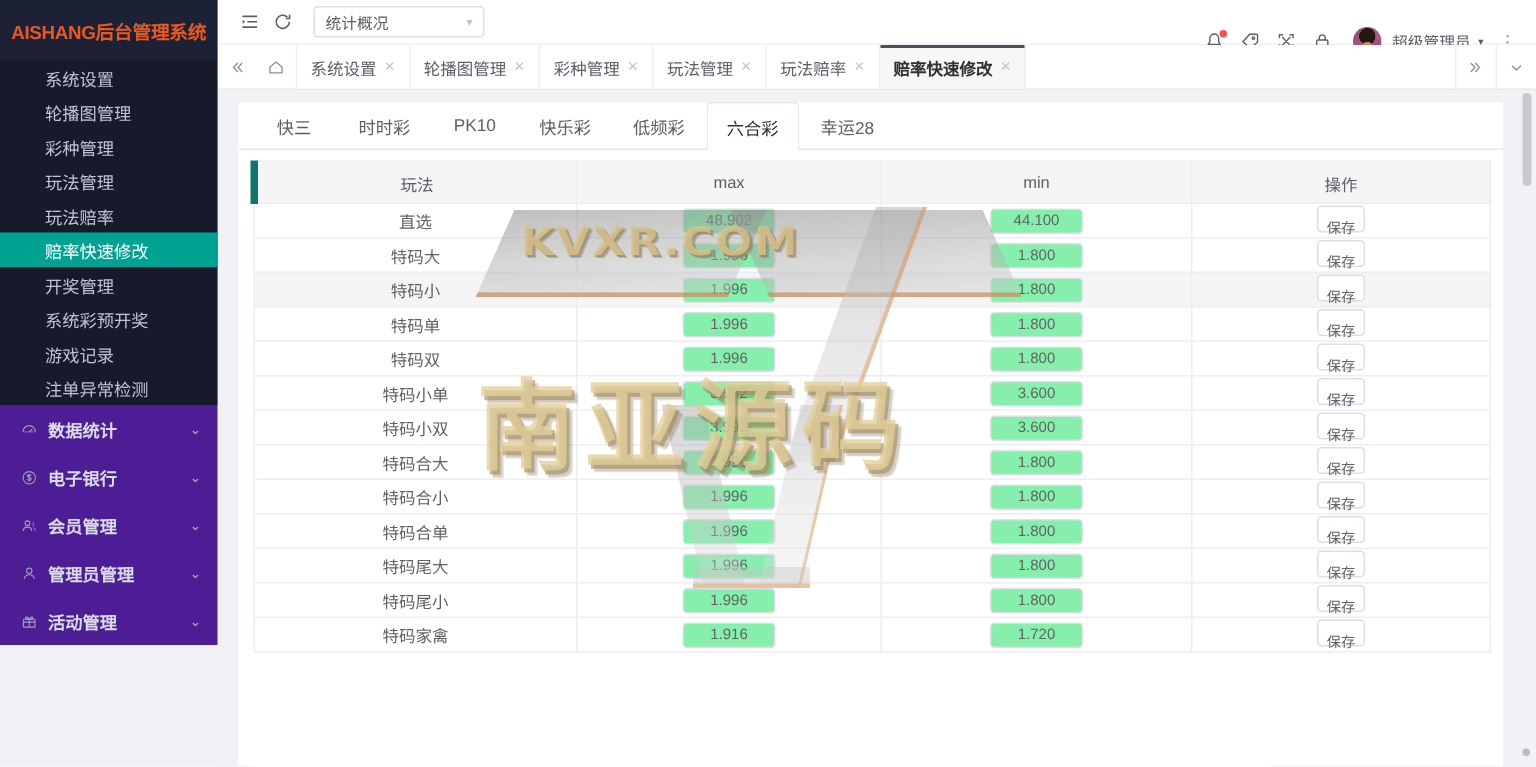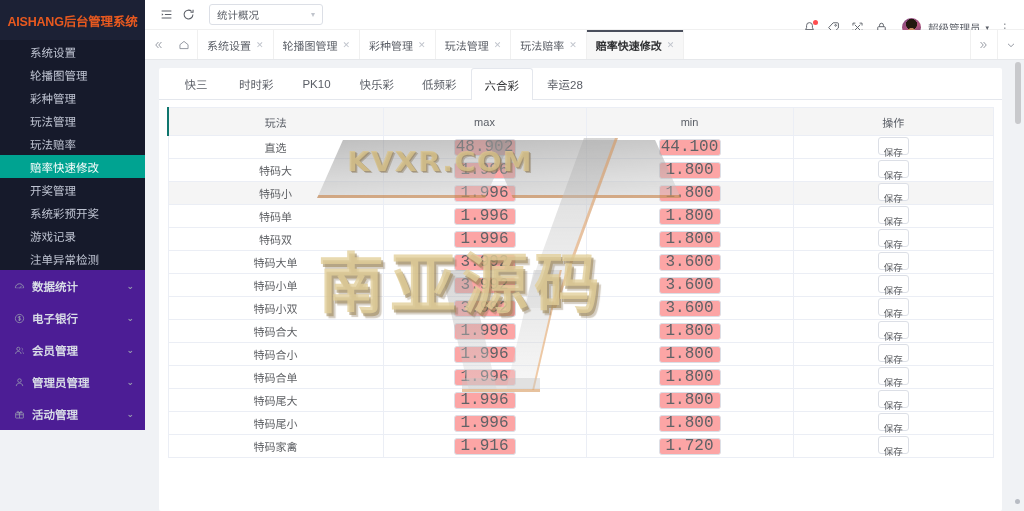--- a/index.html
+++ b/index.html
@@ -142,33 +142,33 @@
   #table-wrap { flex: 1 1 auto; overflow: hidden; position: relative; padding: 7px 8px 0 8px; }
   table.odds { width: 100%; border-collapse: collapse; table-layout: fixed; }
   table.odds col.c-play { width: 215px; }
   table.odds col.c-max  { width: 203px; }
   table.odds col.c-min  { width: 207px; }
   table.odds col.c-act  { width: auto; }
   table.odds thead th {
     height: 28px; background: #f5f5f5; font-size: 11px; font-weight: normal; color: #5a5e66;
     border: 1px solid #ebeef5; border-left: none; text-align: center;
   }
-  table.odds thead th:first-child { border-left: 2px solid #0f766e; }
+  table.odds thead th:first-child { border-left: 5px solid #0f766e; }
   table.odds tbody td {
     height: 23px; font-size: 11px; color: #606266; text-align: center;
     border-bottom: 1px solid #ebeef5; border-right: 1px solid #ebeef5;
     padding: 0; vertical-align: middle;
   }
   table.odds tbody td:last-child { border-right: 1px solid #ebeef5; }
   table.odds tbody td:first-child { border-left: 1px solid #ebeef5; }
   table.odds tbody tr.striped td { background: #f5f5f5; }
   .cell-input {
     display: inline-block; width: 62px; height: 17px; line-height: 15px;
-    border: 1px solid #dcdfe6; border-radius: 3px; background: #fca5a5;
-    font-size: 16px; color: #606266; text-align: center; cursor: text; font-family: Liberation Mono, monospace;
+    border: 1px solid #dcdfe6; border-radius: 3px; background: #86efac;
+    font-size: 10px; color: #606266; text-align: center; cursor: text;
   }
   .save-btn {
     display: inline-block; padding: 8px 5px; height: 15px; line-height: 13px;
     border: 1px solid #dcdfe6; border-radius: 3px; background: #fff;
     font-size: 9.5px; color: #606266; cursor: pointer;
   }
 
   
   #watermark {
     position: absolute; left: 0; top: 0; width: 1024px; height: 511px;
@@ -519,26 +519,20 @@
                   <td><span class="cell-input">1.800</span></td>
                   <td><span class="save-btn">保存</span></td>
                 </tr>
                 <tr>
                   <td>特码双</td>
                   <td><span class="cell-input">1.996</span></td>
                   <td><span class="cell-input">1.800</span></td>
                   <td><span class="save-btn">保存</span></td>
                 </tr>
                 <tr>
-                  <td>特码大单</td>
-                  <td><span class="cell-input">3.992</span></td>
-                  <td><span class="cell-input">3.600</span></td>
-                  <td><span class="save-btn">保存</span></td>
-                </tr>
-                <tr>
                   <td>特码小单</td>
                   <td><span class="cell-input">3.992</span></td>
                   <td><span class="cell-input">3.600</span></td>
                   <td><span class="save-btn">保存</span></td>
                 </tr>
                 <tr>
                   <td>特码小双</td>
                   <td><span class="cell-input">3.992</span></td>
                   <td><span class="cell-input">3.600</span></td>
                   <td><span class="save-btn">保存</span></td>

